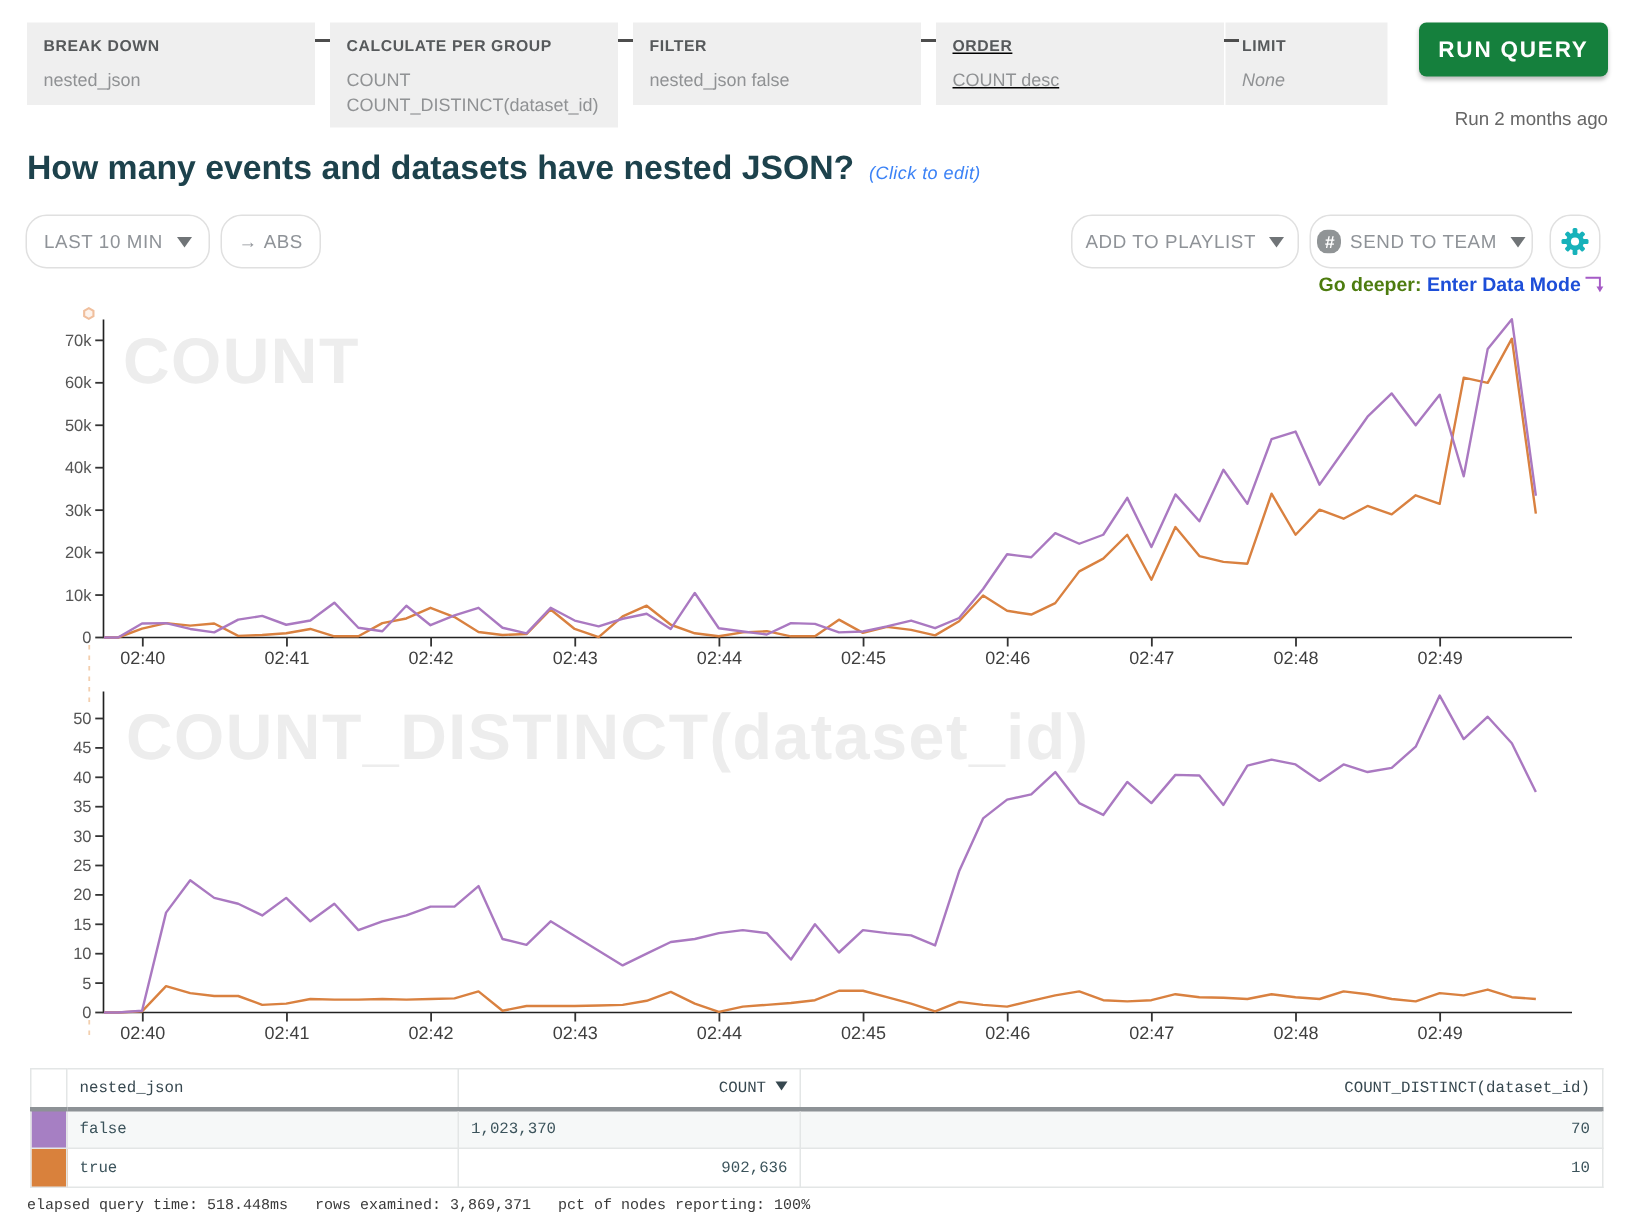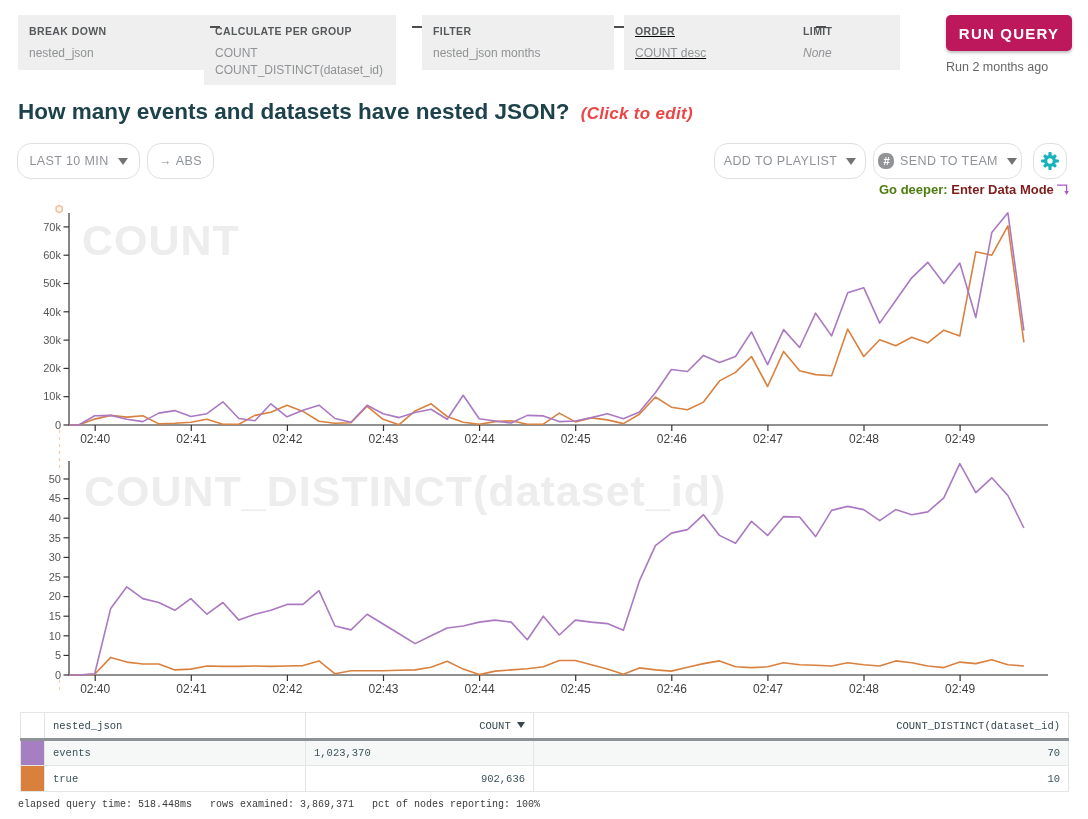--- a/index.html
+++ b/index.html
@@ -18,48 +18,48 @@
 table.res tr.hd td { height:27px; border-bottom:3px solid #8d9296; color:#36474f; }
 table.res tr.r1 td { background:#f6f8f8; }
 </style></head>
 <body>
 <div id="page">
 
 <div class="qbox" style="left:18px;width:192px;">
       <h3>BREAK DOWN</h3>
       <div class="v">nested_json</div>
     </div>
-<div class="qbox" style="left:204px;width:192px;height:70px;">
+<div class="qbox" style="left:220px;width:192px;height:70px;">
       <h3>CALCULATE PER GROUP</h3>
       <div class="v">COUNT<br>COUNT_DISTINCT(dataset_id)</div>
     </div>
 <div class="qbox" style="left:422px;width:192px;">
       <h3>FILTER</h3>
-      <div class="v">nested_json months</div>
+      <div class="v">nested_json false</div>
     </div>
 <div class="qbox" style="left:624px;width:192px;text-decoration:underline;">
       <h3>ORDER</h3>
       <div class="v">COUNT desc</div>
     </div>
-<div class="qbox" style="left:792px;width:108px;">
+<div class="qbox" style="left:817px;width:108px;">
       <h3>LIMIT</h3>
       <div class="v" style="font-style:italic;">None</div>
     </div>
 <div class="conn" style="left:210px;"></div>
 <div class="conn" style="left:412px;"></div>
 <div class="conn" style="left:614px;"></div>
 <div class="conn" style="left:816px;"></div>
 
-<div style="position:absolute;left:946px;top:15px;width:126px;height:36px;background:#be185d;border-radius:5px;
+<div style="position:absolute;left:946px;top:15px;width:126px;height:36px;background:#15803d;border-radius:5px;
   box-shadow:0 2px 3px rgba(0,0,0,.25);color:#fff;font-size:15px;font-weight:bold;letter-spacing:1.2px;
   display:flex;align-items:center;justify-content:center;">RUN QUERY</div>
-<div style="position:absolute;left:946px;top:60px;width:126px;text-align:left;font-size:12.5px;color:#666;">Run 2 months ago</div>
+<div style="position:absolute;left:946px;top:72px;width:126px;text-align:right;font-size:12.5px;color:#666;">Run 2 months ago</div>
 
 <div style="position:absolute;left:18px;top:99px;font-size:22.5px;font-weight:bold;color:#1d424c;">How many events and datasets have nested JSON?
-<span style="font-size:17px;font-weight:bold;font-style:italic;color:#ef4444;letter-spacing:.3px;">&nbsp;(Click to edit)</span></div>
+<span style="font-size:12px;font-weight:normal;font-style:italic;color:#3b82f6;letter-spacing:.3px;">&nbsp;(Click to edit)</span></div>
 
 <div class="btn" style="left:17px;width:123px;">LAST 10 MIN<span class="tri"></span></div>
 <div class="btn" style="left:147px;width:67px;">→&nbsp;ABS</div>
 <div class="btn" style="left:714px;width:152px;">ADD TO PLAYLIST<span class="tri"></span></div>
 <div class="btn" style="left:873px;width:149px;"><svg width="16" height="16" viewBox="0 0 16 16" style="vertical-align:-3px;margin-right:6px;">
 <rect x="0" y="0" width="16" height="16" rx="7" fill="#909496"></rect>
 <text x="8.6" y="12" font-family="Liberation Sans, sans-serif" font-size="11.5" font-weight="bold" font-style="italic" fill="#fff" text-anchor="middle">#</text>
 </svg>SEND TO TEAM<span class="tri"></span></div>
 <div class="btn" style="left:1033px;width:34px;"></div>
 <svg width="20" height="20" viewBox="0 0 20 20" style="position:absolute;left:1040;top:151;">
@@ -69,21 +69,21 @@
 <g transform="rotate(45 10 10)">
           <rect x="8.4" y="1.6" width="3.2" height="16.8" rx="1"></rect>
           <rect x="1.6" y="8.4" width="16.8" height="3.2" rx="1"></rect>
         </g>
 <circle cx="10" cy="10" r="6"></circle>
 </g>
 <circle cx="10" cy="10" r="2.7" fill="#fff"></circle>
 </svg>
 
 <div style="position:absolute;left:879px;top:182px;font-size:13px;font-weight:bold;">
-<span style="color:#4d7c0f;">Go deeper: </span><span style="color:#7f1d1d;">Enter Data Mode</span></div>
+<span style="color:#4d7c0f;">Go deeper: </span><span style="color:#1d4ed8;">Enter Data Mode</span></div>
 <svg width="16" height="16" viewBox="0 0 16 16" style="position:absolute;left:1056;top:181;">
 <path d="M1 4.2 H10.6 V10.5" fill="none" stroke="#a55bc6" stroke-width="1.3"></path>
 <path d="M8.3 10 L12.9 10 L10.6 13.8 Z" fill="#a55bc6"></path>
 </svg>
 
 <svg width="1088" height="819" viewBox="0 0 1088 819" style="position:absolute;left:0;top:0;">
 <path d="M69 213 V425 H1048" fill="none" stroke="#222" stroke-width="1.1"></path>
 <text x="82" y="255" font-family="Liberation Sans, sans-serif" font-size="43" font-weight="bold" fill="#ededed" letter-spacing="1">COUNT</text>
 <line x1="63.5" y1="425.0" x2="69" y2="425.0" stroke="#333" stroke-width="1.2"></line>
 <text x="61" y="428.7" font-family="Liberation Sans, sans-serif" font-size="11" fill="#555" text-anchor="end">0</text>
@@ -177,21 +177,21 @@
 <table class="res">
 <tbody>
         <tr class="hd">
           <td style="width:24px;padding:0;"></td>
           <td style="width:261px;">nested_json</td>
 <td style="width:228px;text-align:right;">COUNT <span style="display:inline-block;width:0;height:0;border-left:4px solid transparent;border-right:4px solid transparent;border-top:6px solid #36474f;vertical-align:1px;"></span></td>
 <td style="text-align:right;">COUNT_DISTINCT(dataset_id)</td>
         </tr>
 <tr class="r1">
           <td style="background:#a67fc3;padding:0;"></td>
-          <td>events</td>
+          <td>false</td>
           <td style="text-align:left;">1,023,370</td>
           <td style="text-align:right;">70</td>
         </tr>
 <tr>
           <td style="background:#d9813c;padding:0;"></td>
           <td>true</td>
           <td style="text-align:right;">902,636</td>
           <td style="text-align:right;">10</td>
         </tr>
 </tbody>

